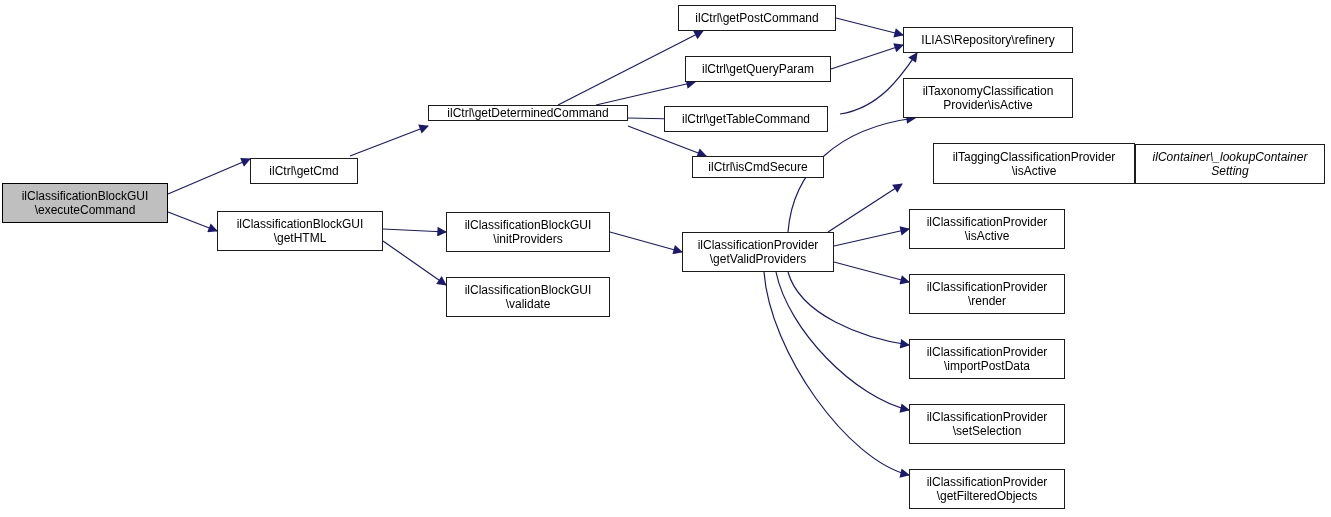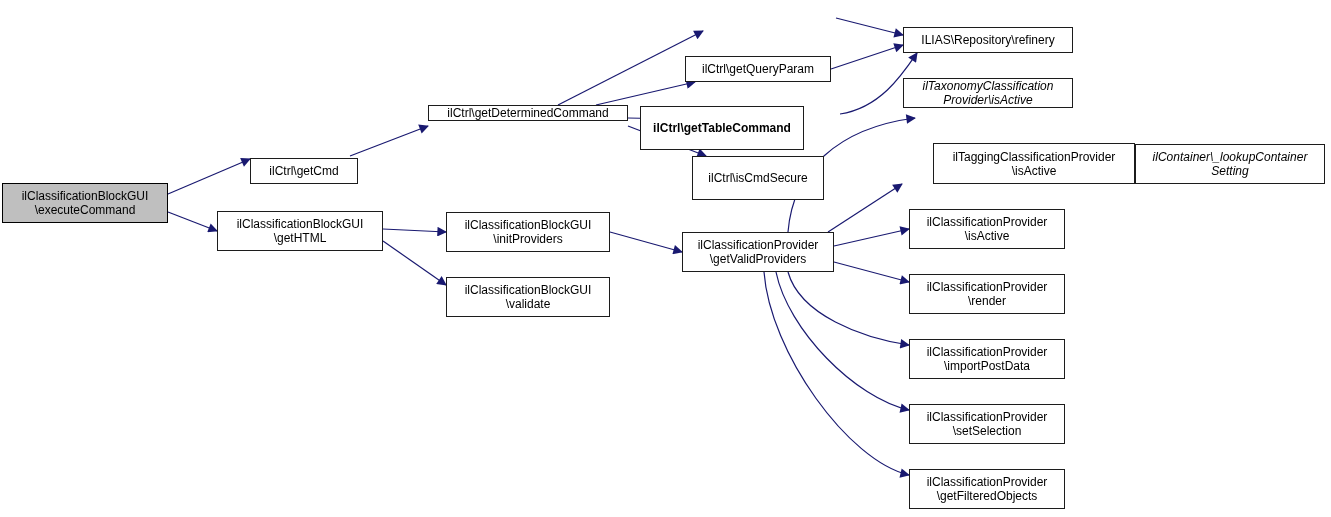--- a/index.html
+++ b/index.html
@@ -86,37 +86,40 @@
       <span class="node-line">ilCtrl\getDeterminedCommand</span>
     </div>
     <div class="node" style="left: 446px; top: 212px; width: 164px; height: 40px;">
       <span class="node-line">ilClassificationBlockGUI</span>
       <span class="node-line">\initProviders</span>
     </div>
     <div class="node" style="left: 446px; top: 277px; width: 164px; height: 40px;">
       <span class="node-line">ilClassificationBlockGUI</span>
       <span class="node-line">\validate</span>
     </div>
+    <div class="node" style="left: 678px; top: 5px; width: 158px; height: 26px;">
+      <span class="node-line">ilCtrl\getPostCommand</span>
+    </div>
     <div class="node" style="left: 685px; top: 56px; width: 146px; height: 26px; text-align: center;">
       <span class="node-line">ilCtrl\getQueryParam</span>
     </div>
-    <div class="node" style="left: 640px; top: 106px; width: 164px; height: 44px; font-weight: bold;">
+    <div class="node" style="left: 664px; top: 106px; width: 164px; height: 26px;">
       <span class="node-line">ilCtrl\getTableCommand</span>
     </div>
-    <div class="node" style="left: 692px; top: 156px; width: 132px; height: 44px;">
+    <div class="node" style="left: 692px; top: 156px; width: 132px; height: 22px;">
       <span class="node-line">ilCtrl\isCmdSecure</span>
     </div>
     <div class="node" style="left: 682px; top: 232px; width: 152px; height: 40px;">
       <span class="node-line">ilClassificationProvider</span>
       <span class="node-line">\getValidProviders</span>
     </div>
     <div class="node" style="left: 903px; top: 27px; width: 170px; height: 26px;">
       <span class="node-line">ILIAS\Repository\refinery</span>
     </div>
-    <div class="node" style="left: 903px; top: 78px; width: 170px; height: 30px; font-style: italic;">
+    <div class="node" style="left: 903px; top: 78px; width: 170px; height: 40px;">
       <span class="node-line">ilTaxonomyClassification</span>
       <span class="node-line">Provider\isActive</span>
     </div>
     <div class="node" style="left: 886px; top: 143px; width: 202px; height: 41px; margin-left: 47px;">
       <span class="node-line">ilTaggingClassificationProvider</span>
       <span class="node-line">\isActive</span>
     </div>
     <div class="node" style="left: 909px; top: 209px; width: 156px; height: 40px;">
       <span class="node-line">ilClassificationProvider</span>
       <span class="node-line">\isActive</span>

